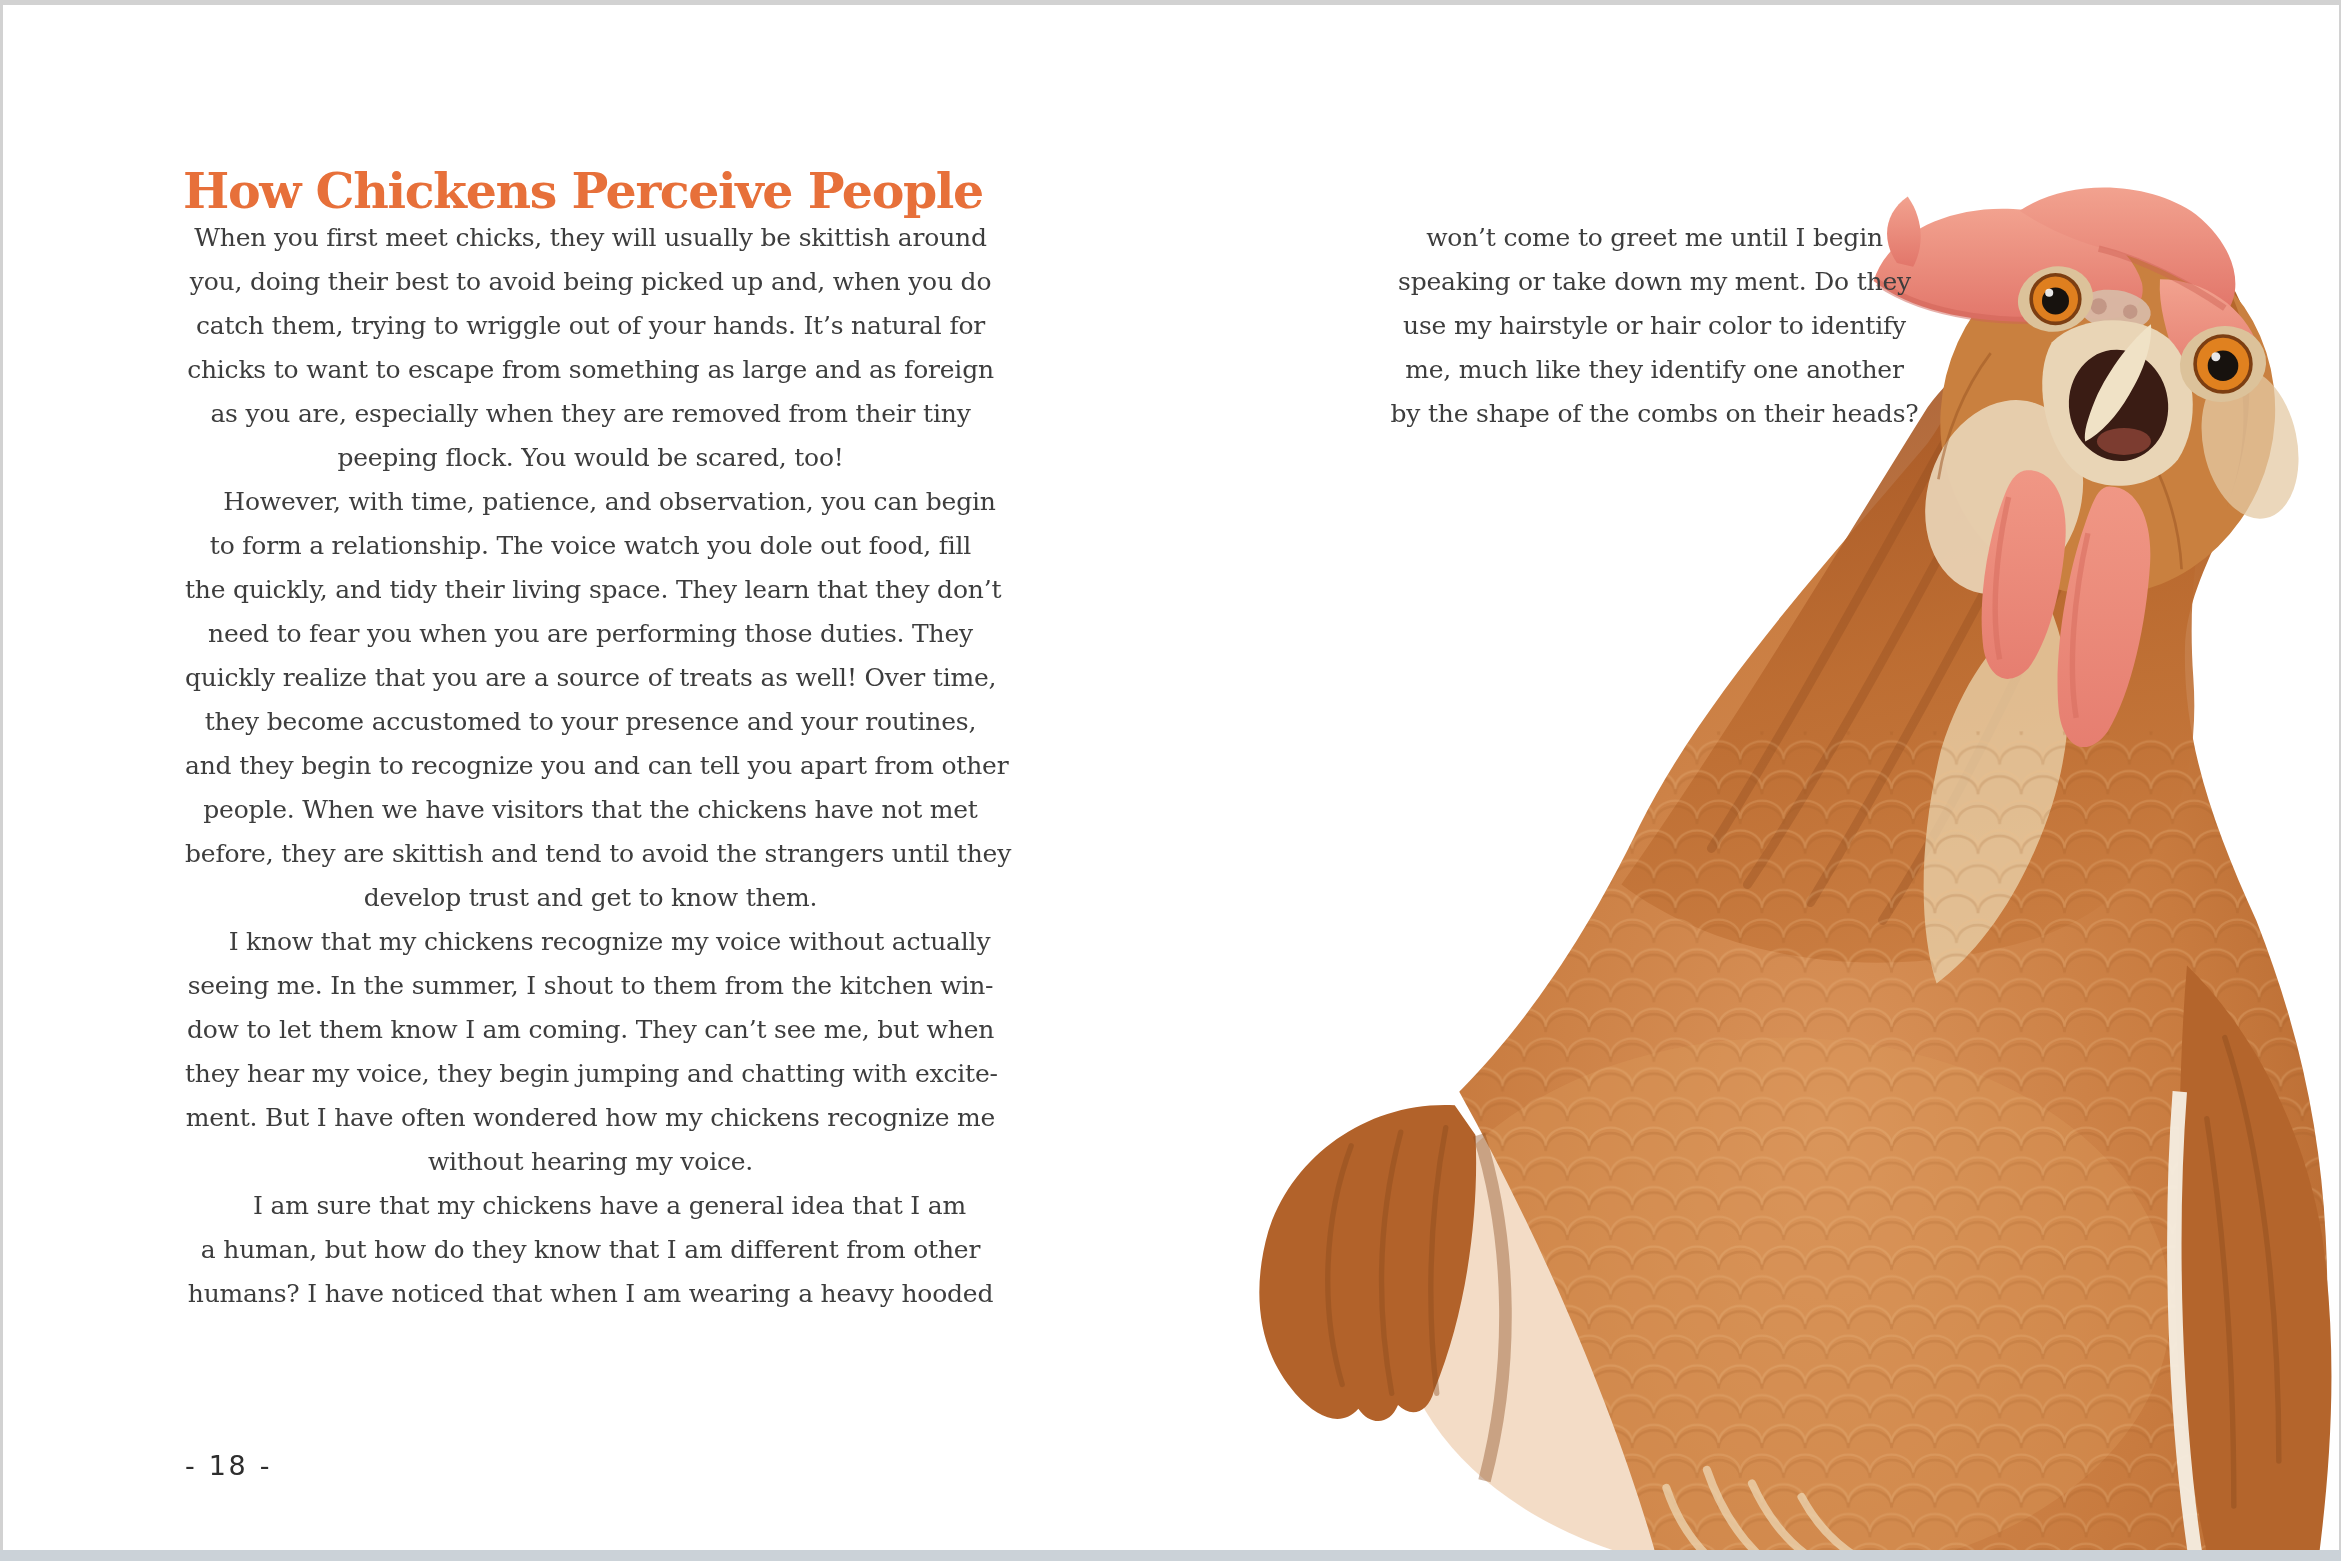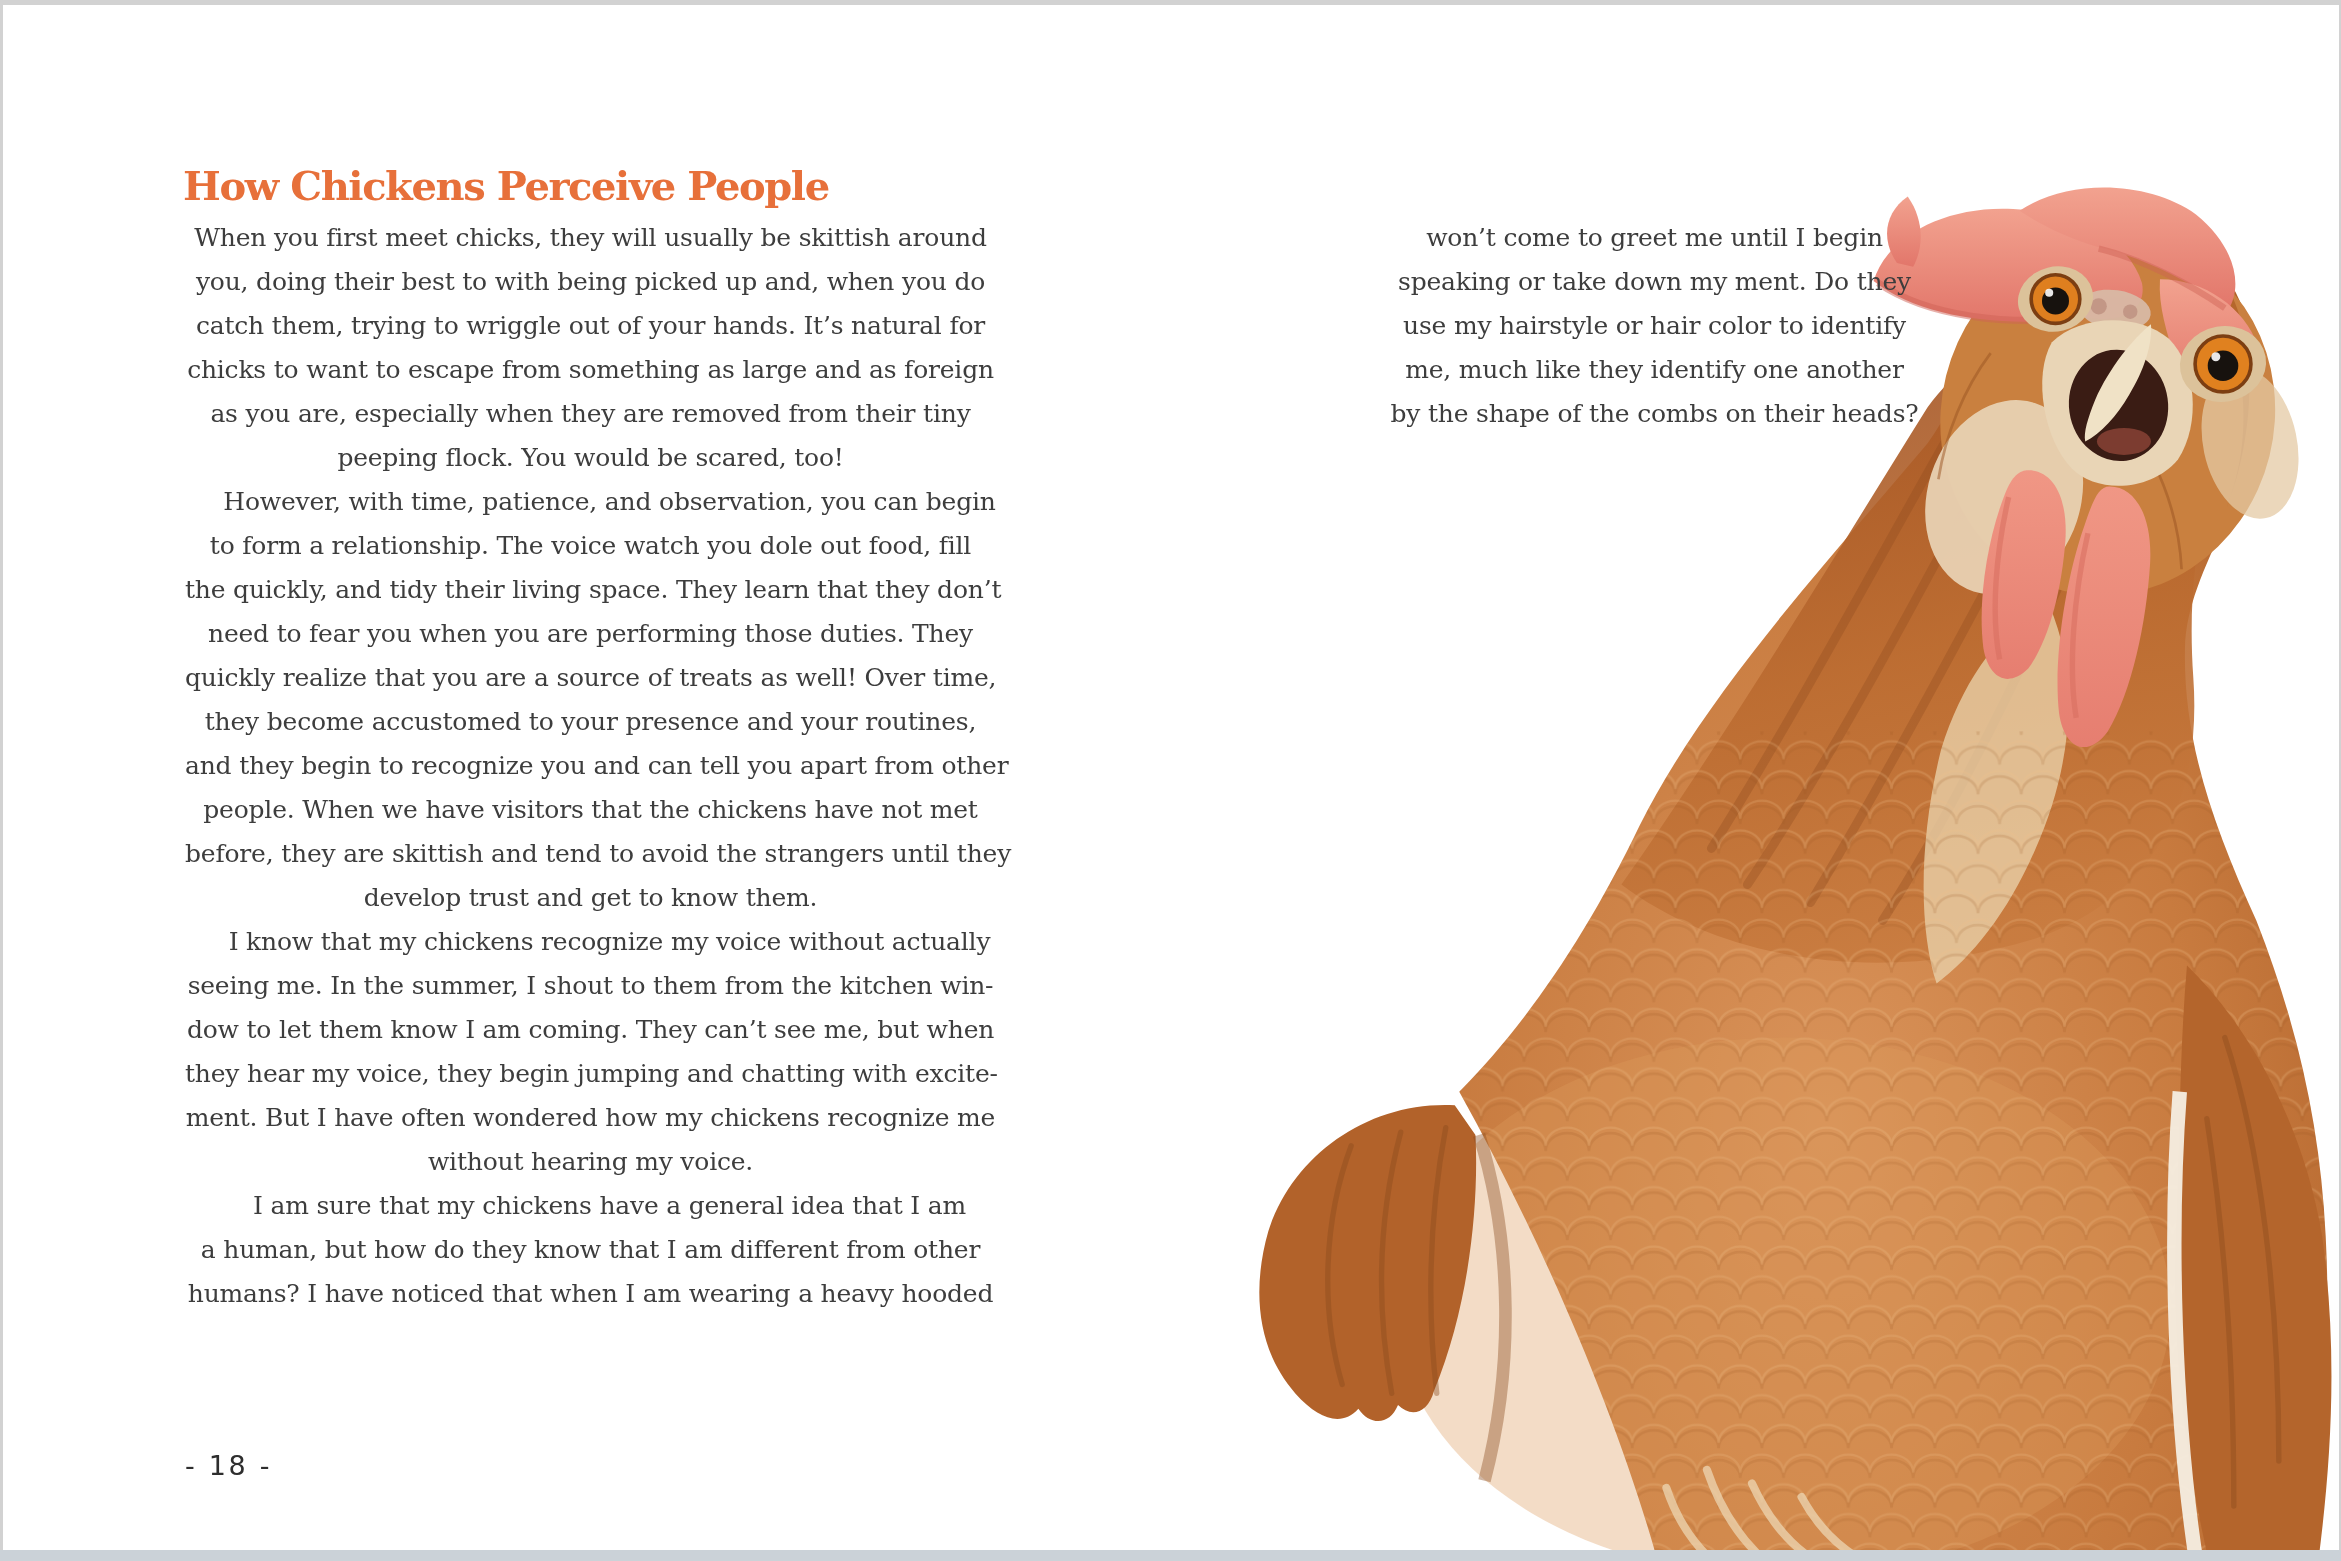--- a/index.html
+++ b/index.html
@@ -13,21 +13,21 @@
   
   .edge{position:absolute;z-index:40;}
   .edge.top{left:0;top:0;width:2342px;height:5.4px;background:var(--edge,#d2d2d2);}
   .edge.left{left:0;top:5.4px;width:2.7px;height:1556px;background:var(--edge,#d6d6d6);}
   .edge.right{right:0;top:5.4px;width:2.7px;height:1556px;background:var(--edge,#d1d4d6);}
   .edge.bottom{left:0;bottom:0;width:2342px;height:10.8px;background:var(--bottom-edge,#cbd2d8);}
 
   .heading{
     position:absolute;left:183px;top:162px;margin:0;
     font-family:"DejaVu Serif", serif;
-    font-size:40px;font-weight:700;letter-spacing:-1.4px;
+    font-size:49px;font-weight:700;letter-spacing:-1.4px;
     color:var(--heading,#e7703a);
     white-space:nowrap;
   }
   .col{
     position:absolute;top:216px;
     color:var(--body-text,#3d3d3d);
     font-size:25px;line-height:44px;letter-spacing:-0.2px;
     z-index:10;
   }
   .left-col{left:185px;width:811px;}
@@ -47,21 +47,21 @@
 </style>
 </head>
 <body>
 
 <div class="spread">
 
   <h1 class="heading">How Chickens Perceive People</h1>
 
   <div class="col left-col">
       <div class="bodyline">When you first meet chicks, they will usually be skittish around</div>
-      <div class="bodyline">you, doing their best to with being picked up and, when you do</div>
+      <div class="bodyline">you, doing their best to avoid being picked up and, when you do</div>
       <div class="bodyline">catch them, trying to wriggle out of your hands. It’s natural for</div>
       <div class="bodyline">chicks to want to escape from something as large and as foreign</div>
       <div class="bodyline">as you are, especially when they are removed from their tiny</div>
       <div class="bodyline">peeping flock. You would be scared, too!</div>
       <div class="bodyline indent">However, with time, patience, and observation, you can begin</div>
       <div class="bodyline">to form a relationship. The voice watch you dole out food, fill</div>
       <div class="bodyline">the quickly, and tidy their living space. They learn that they don’t</div>
       <div class="bodyline">need to fear you when you are performing those duties. They</div>
       <div class="bodyline">quickly realize that you are a source of treats as well! Over time,</div>
       <div class="bodyline">they become accustomed to your presence and your routines,</div>

